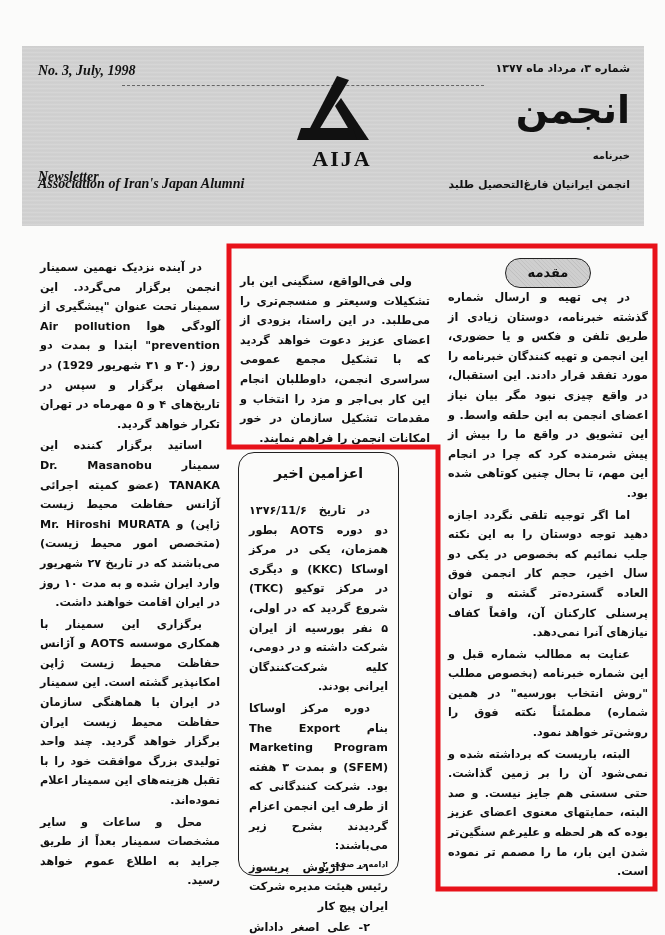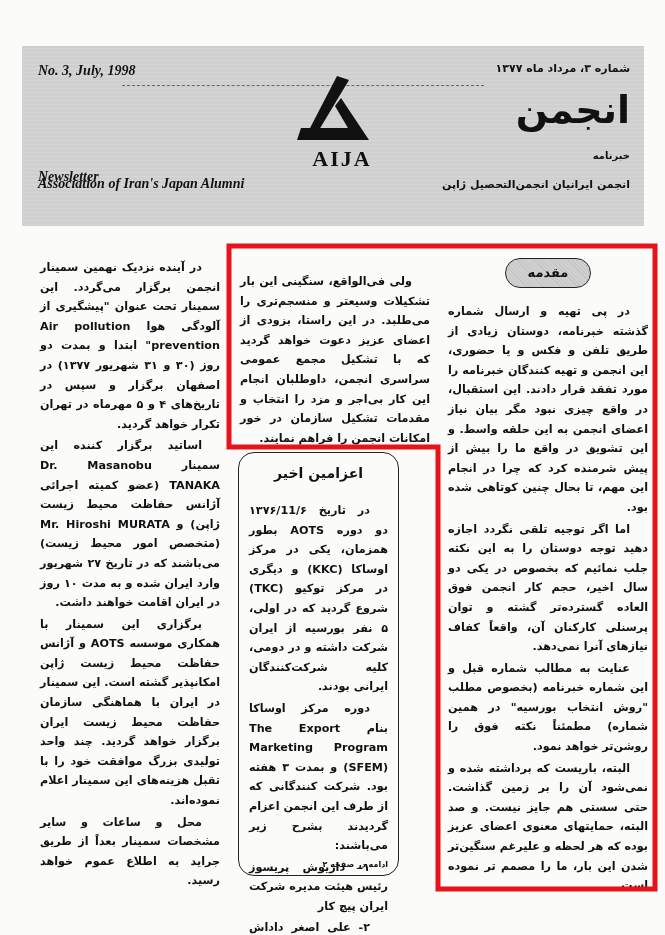--- a/index.html
+++ b/index.html
@@ -24,21 +24,21 @@
 
   .col { position: absolute; direction: rtl; text-align: justify; font-size: 11.2px; line-height: 19.6px; font-weight: bold; }
   .col p { text-indent: 18px; margin-bottom: 2px; }
 
   .pill {
     margin: 0 auto; border: 1.5px solid #222; border-radius: 16px;
     background: repeating-linear-gradient(45deg, #cfcfcf 0, #cfcfcf 2px, #bdbdbd 3px);
     text-align: center; font-weight: bold;
   }
   .col-right { left: 448px; top: 258px; width: 200px; }
-  .col-right .pill { width: 86px; height: 30px; line-height: 27px; font-size: 13px; margin-bottom: 14px; }
+  .col-right .pill { width: 86px; height: 30px; line-height: 27px; font-size: 13px; }
   .col-left { left: 40px; top: 258px; width: 180px; }
   .col-left .pill { width: 120px; height: 36px; line-height: 33px; font-size: 15px; margin-bottom: 16px; }
   .col-mid-top { left: 240px; top: 272px; width: 190px; }
 
   .box {
     position: absolute; left: 238px; top: 452px; width: 161px; height: 424px;
     border: 1.5px solid #222; border-radius: 16px; background: #fbfbfa;
   }
   .box-title { text-align: center; font-weight: bold; font-size: 14px; margin-top: 12px; direction: rtl; }
   .box .col { position: static; padding: 0 10px; margin-top: 20px; }
@@ -48,21 +48,21 @@
 <body>
 
 <div class="masthead">
   <div class="mh-date-en">No. 3, July, 1998</div>
   <div class="mh-date-fa">شماره ۳، مرداد ماه ۱۳۷۷</div>
   <div class="mh-rule"></div>
   <div class="mh-title-fa">انجمن</div>
   <div class="mh-news-en">Newsletter</div>
   <div class="mh-sub-fa">خبرنامه</div>
   <div class="mh-org-en">Association of Iran's Japan Alumni</div>
-  <div class="mh-org-fa">انجمن ایرانیان انجمن‌التحصیل ژاپن</div>
+  <div class="mh-org-fa">انجمن ایرانیان فارغ‌التحصیل طلبد</div>
   <div class="logo">
     <svg width="90" height="70" viewBox="0 0 90 70">
       <polygon points="40,0 52,4 22,54 12,54" fill="#111"></polygon>
       <polygon points="44,22 72,64 58,64 38,30" fill="#111"></polygon>
       <polygon points="4,52 56,52 60,64 0,64" fill="#111"></polygon>
     </svg>
     <div class="logo-text">AIJA</div>
   </div>
 </div>
 
@@ -83,21 +83,21 @@
   <div class="col">
     <p>در تاریخ ۱۳۷۶/11/۶ دو دوره AOTS بطور همزمان، یکی در مرکز اوساکا (KKC) و دیگری در مرکز توکیو (TKC) شروع گردید که در اولی، ۵ نفر بورسیه از ایران شرکت داشته و در دومی، کلیه شرکت‌کنندگان ایرانی بودند.</p>
     <p>دوره مرکز اوساکا بنام The Export Marketing Program (SFEM) و بمدت ۳ هفته بود. شرکت کنندگانی که از طرف این انجمن اعزام گردیدند بشرح زیر می‌باشند:</p>
     <p>۱- داریوش پریسوز رئیس هیئت مدیره شرکت ایران پیچ کار</p>
     <p>۲- علی اصغر داداش زاده مدیر صادرات شرکت تراکتور سازی ایران</p>
   </div>
   <div class="box-foot">ادامه در صفحه ۲</div>
 </div>
 
 <div class="col col-left">
-  <p>در آینده نزدیک نهمین سمینار انجمن برگزار می‌گردد. این سمینار تحت عنوان "پیشگیری از آلودگی هوا Air pollution prevention" ابتدا و بمدت دو روز (۳۰ و ۳۱ شهریور ۱۳۷۷) در اصفهان برگزار و سپس در تاریخ‌های ۴ و ۵ مهرماه در تهران تکرار خواهد گردید.</p>
+  <p>در آینده نزدیک نهمین سمینار انجمن برگزار می‌گردد. این سمینار تحت عنوان "پیشگیری از آلودگی هوا Air pollution prevention" ابتدا و بمدت دو روز (۳۰ و ۳۱ شهریور 1929) در اصفهان برگزار و سپس در تاریخ‌های ۴ و ۵ مهرماه در تهران تکرار خواهد گردید.</p>
   <p>اساتید برگزار کننده این سمینار Dr. Masanobu TANAKA (عضو کمیته اجرائی آژانس حفاظت محیط زیست ژاپن) و Mr. Hiroshi MURATA (متخصص امور محیط زیست) می‌باشند که در تاریخ ۲۷ شهریور وارد ایران شده و به مدت ۱۰ روز در ایران اقامت خواهند داشت.</p>
   <p>برگزاری این سمینار با همکاری موسسه AOTS و آژانس حفاظت محیط زیست ژاپن امکانپذیر گشته است. این سمینار در ایران با هماهنگی سازمان حفاظت محیط زیست ایران برگزار خواهد گردید. چند واحد تولیدی بزرگ موافقت خود را با تقبل هزینه‌های این سمینار اعلام نموده‌اند.</p>
   <p>محل و ساعات و سایر مشخصات سمینار بعداً از طریق جراید به اطلاع عموم خواهد رسید.</p>
 </div>
 
 <svg style="position:absolute;left:0;top:0;pointer-events:none" width="665" height="935" viewBox="0 0 665 935">
   <polygon points="229,246 655,246 655,889 438,889 438,447 229,447" fill="none" stroke="#e8121a" stroke-width="5"></polygon>
 </svg>
 
 </body></html>

